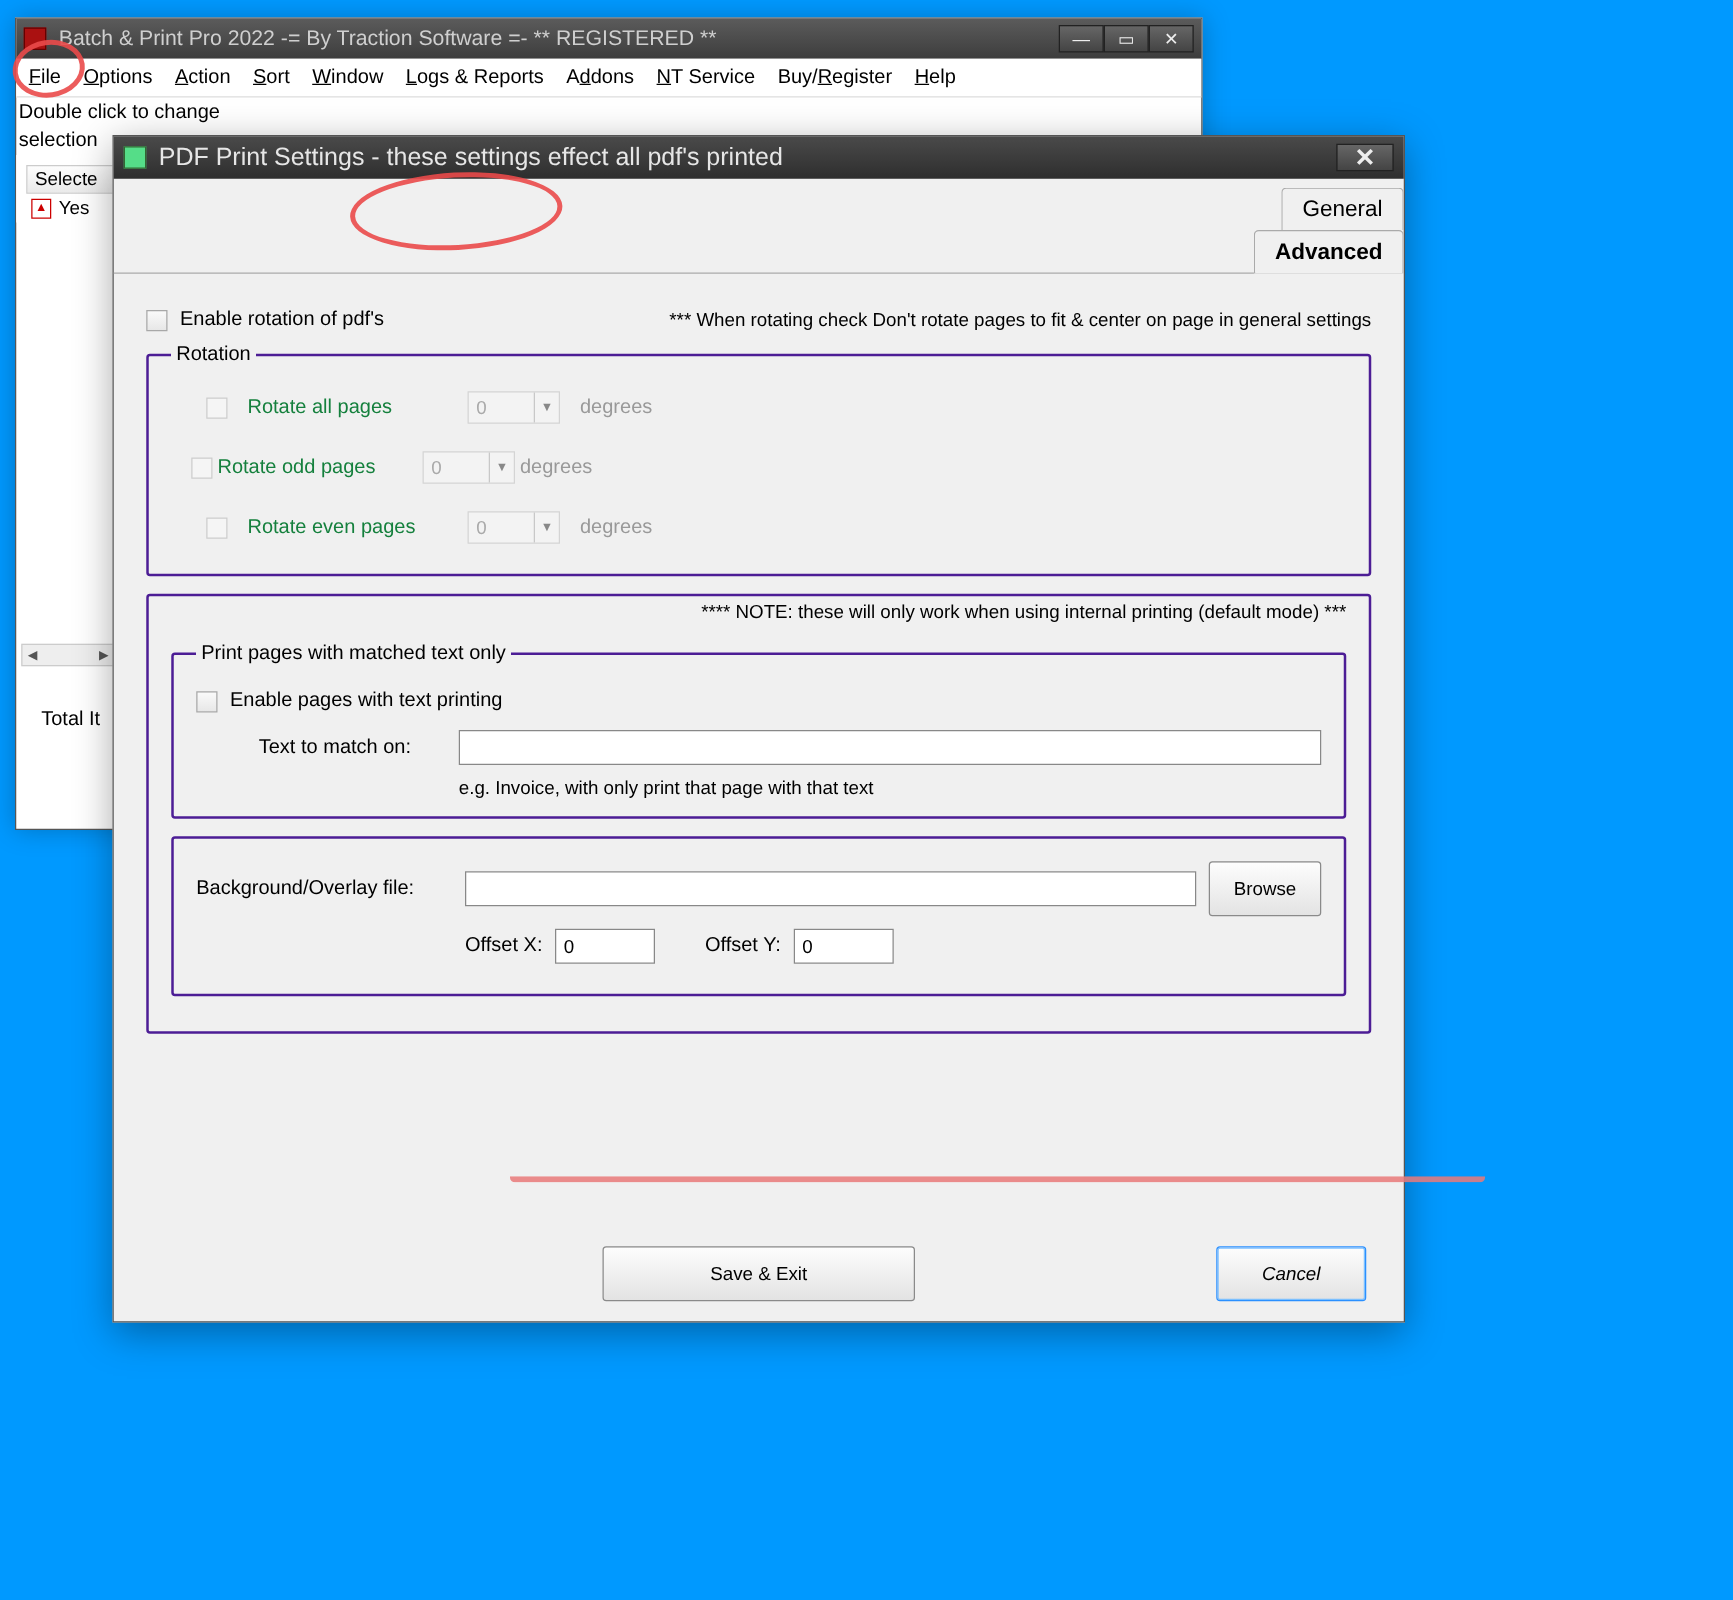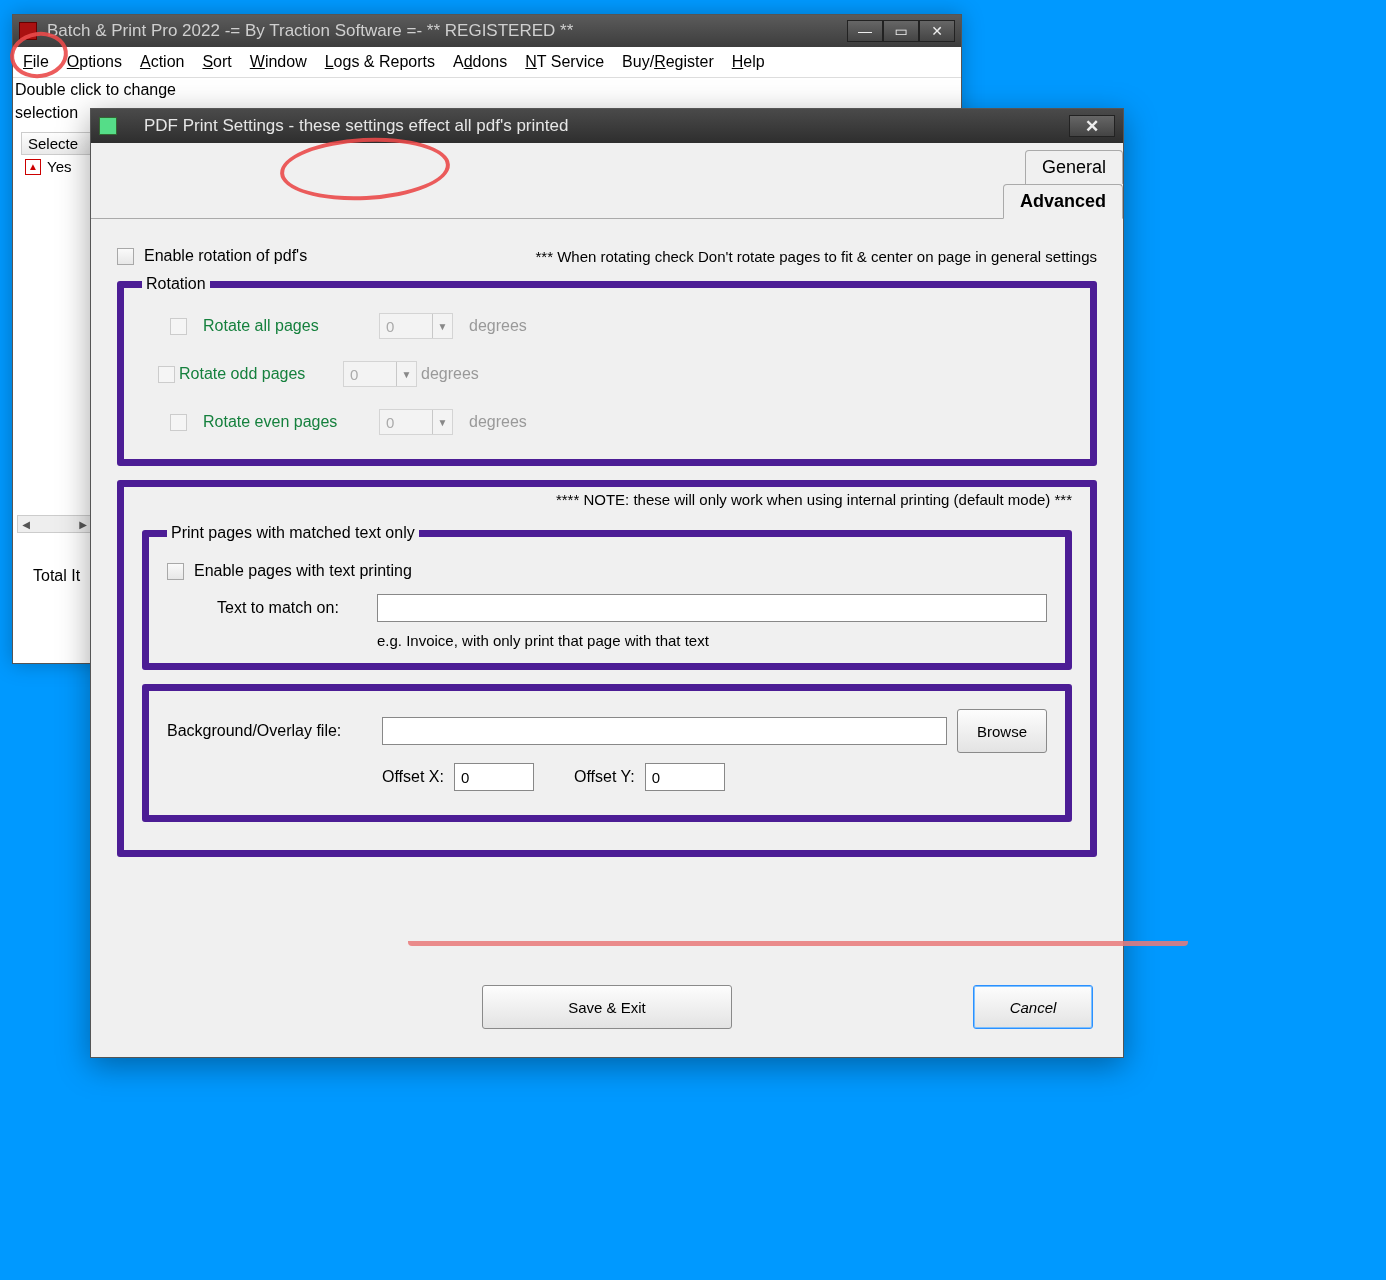--- a/index.html
+++ b/index.html
@@ -91,23 +91,22 @@
     height: 950px;
     background: #f0f0f0;
     border:1px solid #555;
     box-shadow: 0 8px 30px rgba(0,0,0,.35);
   }
   .dlg-titlebar {
     height: 34px;
     background: linear-gradient(#4a4a4a,#2e2e2e);
     display:flex; align-items:center;
     color:#e6e6e6;
-    font-size: 17px;
+    font-size: 20px;
     padding: 0 8px;
-    gap: 17px;
   }
   .dlg-titlebar .dlg-icon {
     width:18px; height:18px; background:#5d8; border:1px solid #363;
     margin-right:10px;
   }
   .dlg-close {
     margin-left:auto;
     width: 46px; height: 22px;
     background: linear-gradient(#666,#444);
     border:1px solid #222;
@@ -144,21 +143,21 @@
   .tab-extend {
     flex:1;
     height:1px;
   }
 
   .dlg-content {
     padding: 18px 26px 12px 26px;
   }
 
   fieldset {
-    border:7px solid #4c1d95;
+    border:2px solid #4c1d95;
     border-radius: 3px;
     margin: 0 0 14px 0;
     padding: 10px 18px 14px 18px;
   }
   legend { font-size: 16px; padding: 0 4px; }
 
   .row { display:flex; align-items:center; gap:10px; margin: 10px 0; }
   .row.disabled { color:#999; }
   .chk {
     width:17px; height:17px;
@@ -241,21 +240,21 @@
     position:absolute;
     left: 408px; top: 936px;
     width: 780px; height: 10px;
     border-bottom: 5px solid #ea7a7a;
     border-radius: 4px;
     opacity:.85;
   }
 
   .dlg-footer {
     position:absolute;
-    left:0; right:0; bottom: 28px;
+    left:0; right:0; bottom: 16px;
     display:flex;
     padding: 0 30px;
   }
   .dlg-footer .spacer { flex:1; }
   .dlg-footer .center { position:absolute; left:50%; transform:translateX(-50%); }
 </style>
 </head>
 <body>
 
 <div class="main-window">

